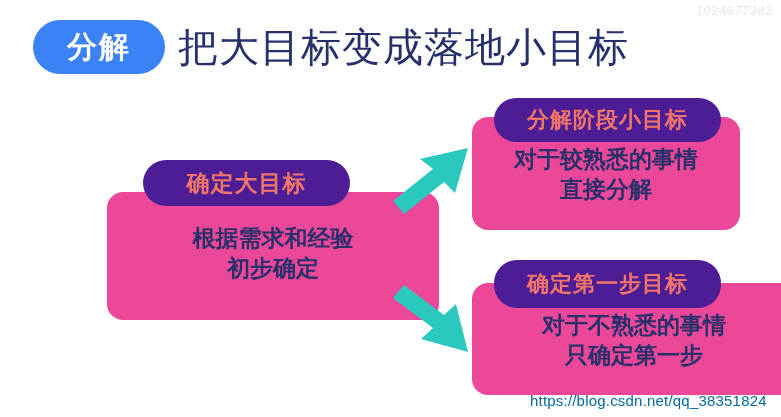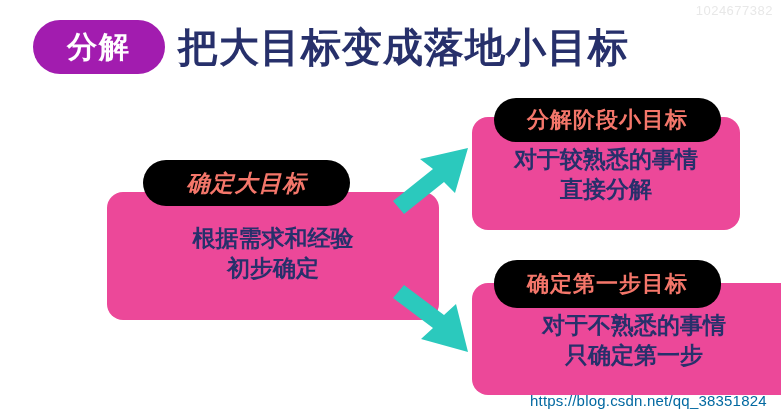--- a/index.html
+++ b/index.html
@@ -57,40 +57,40 @@
     width: 781px;
     height: 92px;
   }
 
   .tag-pill {
     position: absolute;
     left: 33px;
     top: 20px;
     width: 132px;
     height: 54px;
-    background: #a21caf;
+    background: #3b82f6;
     border-radius: 27px;
     display: flex;
     align-items: center;
     justify-content: center;
   }
   .tag-pill .tag-text {
     color: #ffffff;
     font-size: 30px;
     font-weight: bold;
     letter-spacing: 2px;
     line-height: 1;
   }
 
   .page-title {
     position: absolute;
     left: 178px;
     top: 20px;
     font-size: 40px;
-    font-weight: bold;
+    font-weight: normal;
     color: #27306b;
     letter-spacing: 1px;
     line-height: 54px;
     white-space: nowrap;
   }
 
   
   .card {
     position: absolute;
     background: #ec4899;
@@ -103,21 +103,21 @@
     width: 100%;
     text-align: center;
     color: #27306b;
     font-weight: bold;
     line-height: 1.32;
     white-space: pre-line;
   }
 
   .badge {
     position: absolute;
-    background: #000000;
+    background: #4c1d95;
     border-radius: 23px;
     display: flex;
     align-items: center;
     justify-content: center;
     color: #f4766a;
     font-weight: bold;
     line-height: 1;
     white-space: nowrap;
   }
 
@@ -132,21 +132,20 @@
     top: 31px;
     font-size: 23px;
   }
   #badge-left {
     left: 143px;
     top: 160px;
     width: 207px;
     height: 46px;
     font-size: 23px;
     letter-spacing: 1px;
-    font-style: italic;
   }
 
   
   #card-tr {
     left: 472px;
     top: 117px;
     width: 268px;
     height: 113px;
   }
   #card-tr .card-body {

